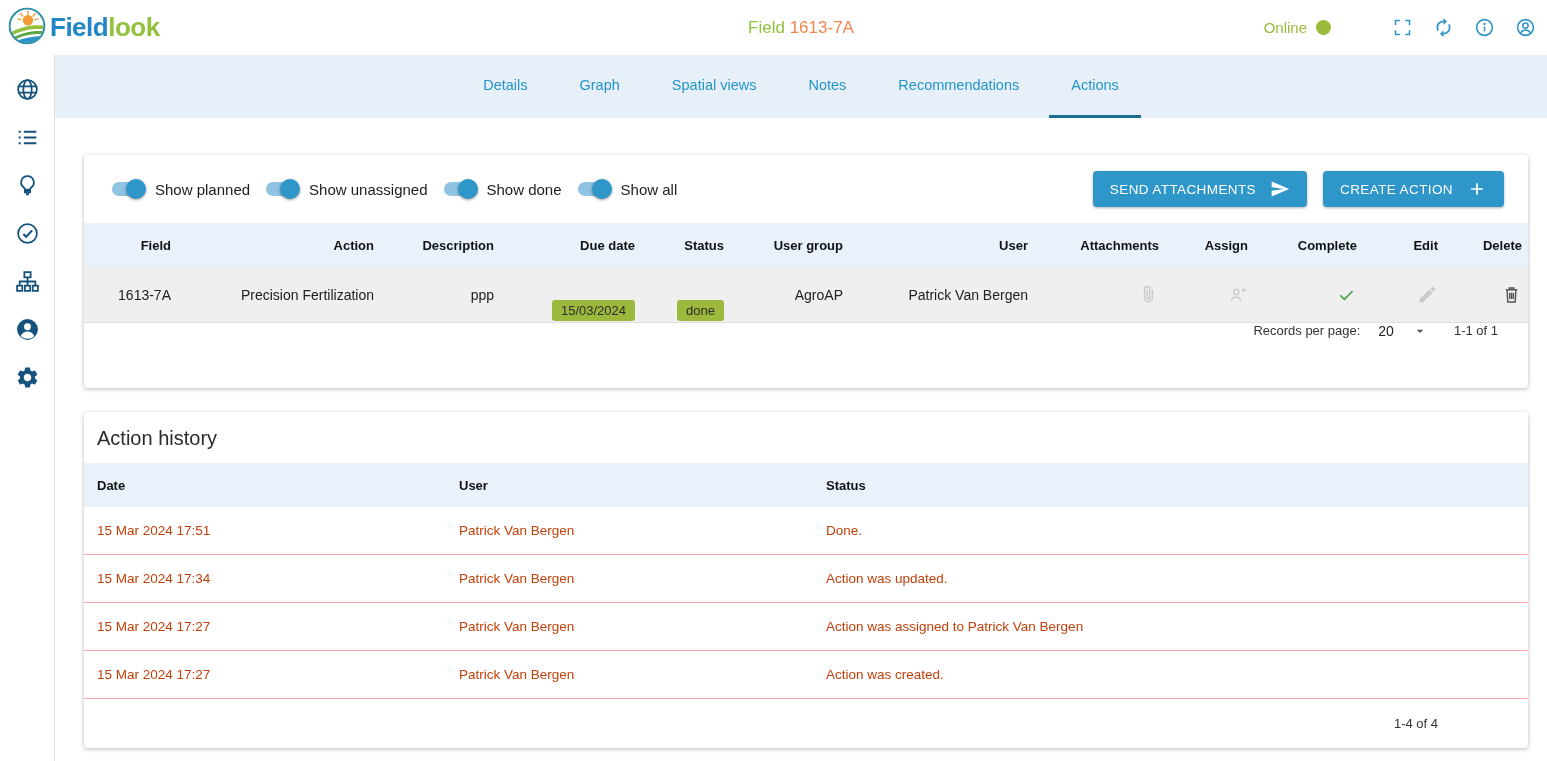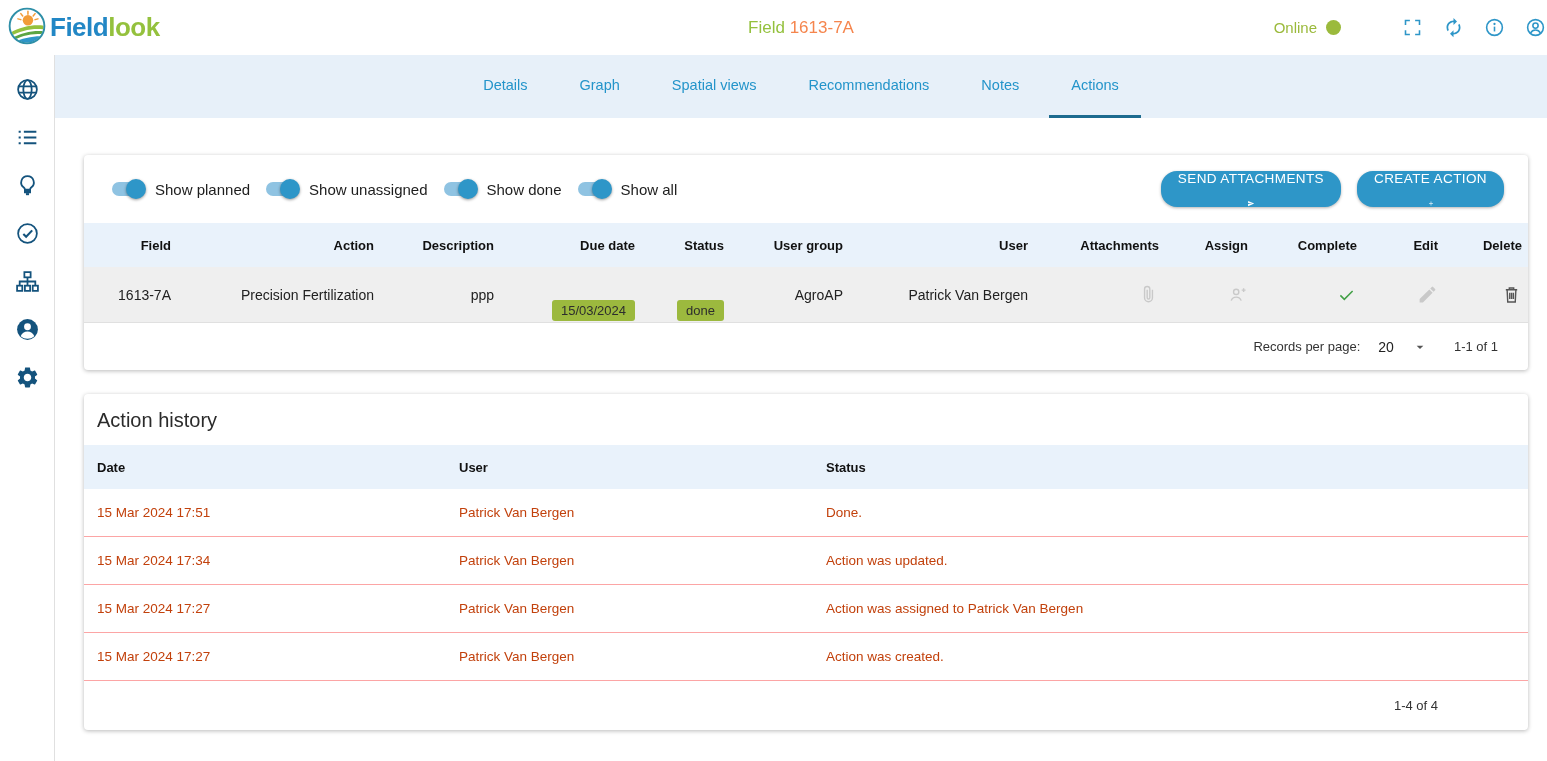--- a/index.html
+++ b/index.html
@@ -9,21 +9,21 @@
   .app { display:grid; grid-template-columns:55px 1fr; grid-template-rows:55px 1fr; height:761px; }
 
   
   .header { grid-column:1/3; position:relative; display:flex; align-items:center; background:#fff; }
   .logo { display:flex; align-items:center; gap:4px; padding-left:8px; cursor:pointer; }
   .logo-text { font-size:26px; font-weight:700; color:#2287C5; letter-spacing:-0.5px; }
   .logo-text .green { color:#94C13D; }
   .page-title { position:absolute; left:55px; right:0; text-align:center; font-size:17px; font-weight:500; }
   .page-title .green { color:#94C13E; }
   .page-title .orange { color:#F5854D; }
-  .header-right { margin-left:auto; display:flex; align-items:center; padding-right:0; }
+  .header-right { margin-left:auto; display:flex; align-items:center; padding-right:10px; }
   .online { display:flex; align-items:center; gap:9px; margin-right:42px; }
   .online-label { color:#9BBA3C; font-size:15px; }
   .online-dot { width:15px; height:15px; border-radius:50%; background:#9BBA3C; }
   .hicon { width:24px; height:24px; margin-left:17px; color:#2E96C8; cursor:pointer; display:flex; align-items:center; justify-content:center; }
   .hicon svg { width:21px; height:21px; }
 
   
   .sidebar { border-right:1px solid #E0E0E0; background:#fff; padding-top:10px;
     display:flex; flex-direction:column; align-items:center; }
   .side-item { width:48px; height:48px; display:flex; align-items:center; justify-content:center;
@@ -44,37 +44,37 @@
   .filters-row { display:flex; align-items:center; height:68px; padding:0 24px 0 26px; }
   .toggles { display:flex; align-items:center; gap:14px; }
   .toggle-group { display:flex; align-items:center; gap:9px; }
   .switch { position:relative; width:36px; height:20px; display:inline-block; cursor:pointer; }
   .switch .track { position:absolute; left:2px; top:3px; width:32px; height:14px; border-radius:7px; background:#8FC3E2; }
   .switch .thumb { position:absolute; right:0; top:0; width:20px; height:20px; border-radius:50%;
     background:#2E96C8; box-shadow:0 1px 3px rgba(0,0,0,0.4); }
   .toggle-label { font-size:15px; color:#1d1d1d; }
   .filter-buttons { margin-left:auto; display:flex; gap:16px; }
   .btn { display:flex; align-items:center; gap:14px; height:36px; padding:0 17px; background:#2E96C8;
-    color:#fff; font-size:13.5px; font-weight:500; letter-spacing:0.4px; border:none; border-radius:16px;
-    box-shadow:0 1px 3px rgba(0,0,0,0.3); cursor:pointer; font-family:inherit;flex-direction:column; }
+    color:#fff; font-size:13.5px; font-weight:500; letter-spacing:0.4px; border:none; border-radius:4px;
+    box-shadow:0 1px 3px rgba(0,0,0,0.3); cursor:pointer; font-family:inherit; }
   .btn svg { width:20px; height:20px; }
 
   
   .agrid { display:grid; grid-template-columns:79px 203px 120px 141px 89px 119px 185px 131px 89px 109px 81px 84px;
     padding:0 2px 0 12px; align-items:center; }
   .agrid > div { text-align:right; padding-right:4px; }
   .atable-header { height:44px; background:#E9F2FB; font-size:13px; font-weight:700; color:#111; }
   .atable-row { height:56px; background:#EFEFEF; border-bottom:1px solid #E0E0E0; font-size:14px; }
   .badge { display:inline-block; padding:3px 9px; border-radius:3px; background:#9CB93E; color:#2d2d2d; font-size:13px;margin-top:31px; }
   .icon-cell svg { width:21px; height:21px; vertical-align:middle; }
   .icon-disabled { color:#C9C9C9; }
   .icon-check { color:#43A047; }
   .icon-delete { color:#555; cursor:pointer; }
 
-  .pagination { display:flex; align-items:center; justify-content:flex-end; height:47px; padding-right:30px;
+  .pagination { display:flex; align-items:flex-start; justify-content:flex-end; height:65px; padding-right:30px;
     font-size:13px; color:#333;border-radius:6px; }
   .pagination .rpp-label { margin-right:18px; }
   .page-size { display:flex; align-items:center; gap:18px; margin-right:26px; cursor:pointer; font-size:14px; color:#222; }
   .page-size svg { width:16px; height:16px; }
   .range { color:#333; }
 
   
   .card.history { margin-top:24px; }
   .history-title { font-size:20px; color:#2b2b2b; padding:15px 0 13px 13px; }
   .hgrid { display:grid; grid-template-columns:362px 367px 1fr; padding:0 13px; align-items:center; }
@@ -197,23 +197,23 @@
 
   <div class="main">
     <div class="tabstrip">
 
         <div class="tab">Details</div>
 
         <div class="tab">Graph</div>
 
         <div class="tab">Spatial views</div>
 
+        <div class="tab">Notes</div>
+
         <div class="tab">Recommendations</div>
-
-        <div class="tab">Notes</div>
 
         <div class="tab active">Actions</div>
       </div>
 
     <div class="content">
 
       <div class="card">
         <div class="filters-row">
           <div class="toggles">
 

